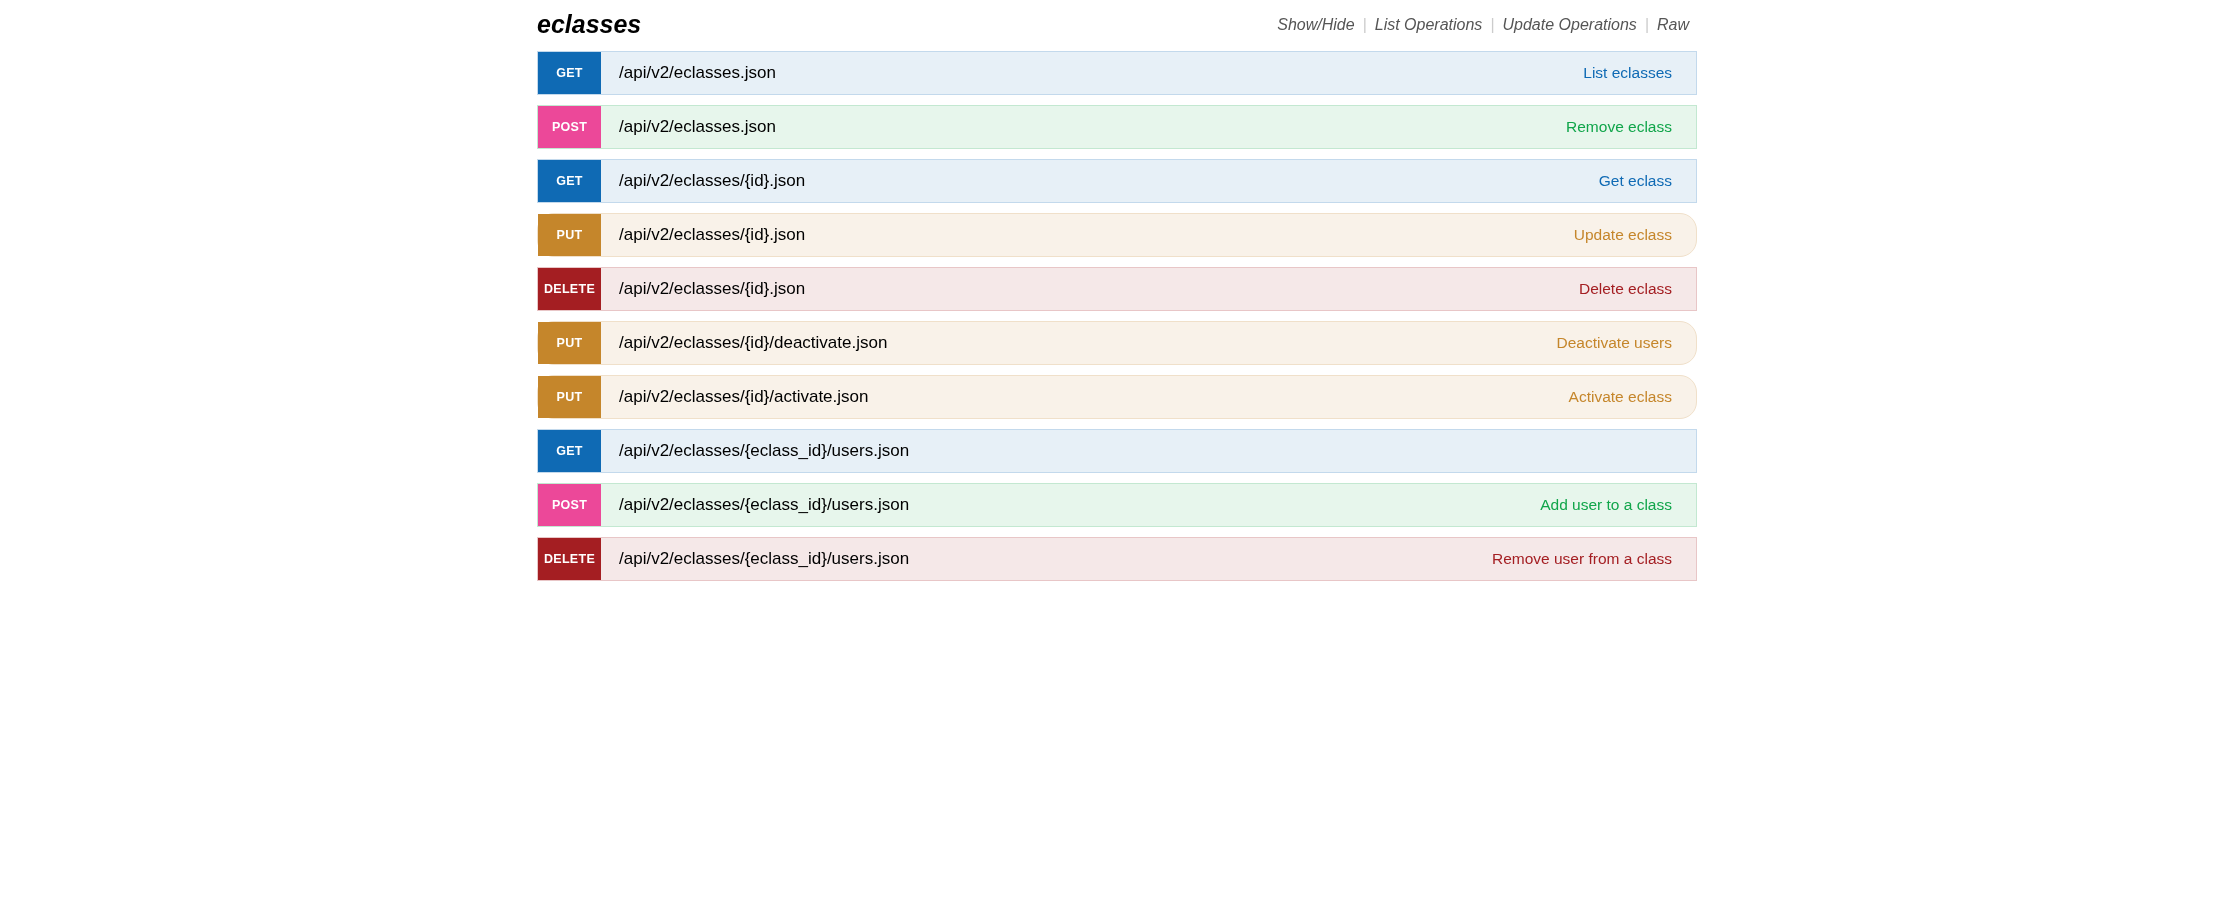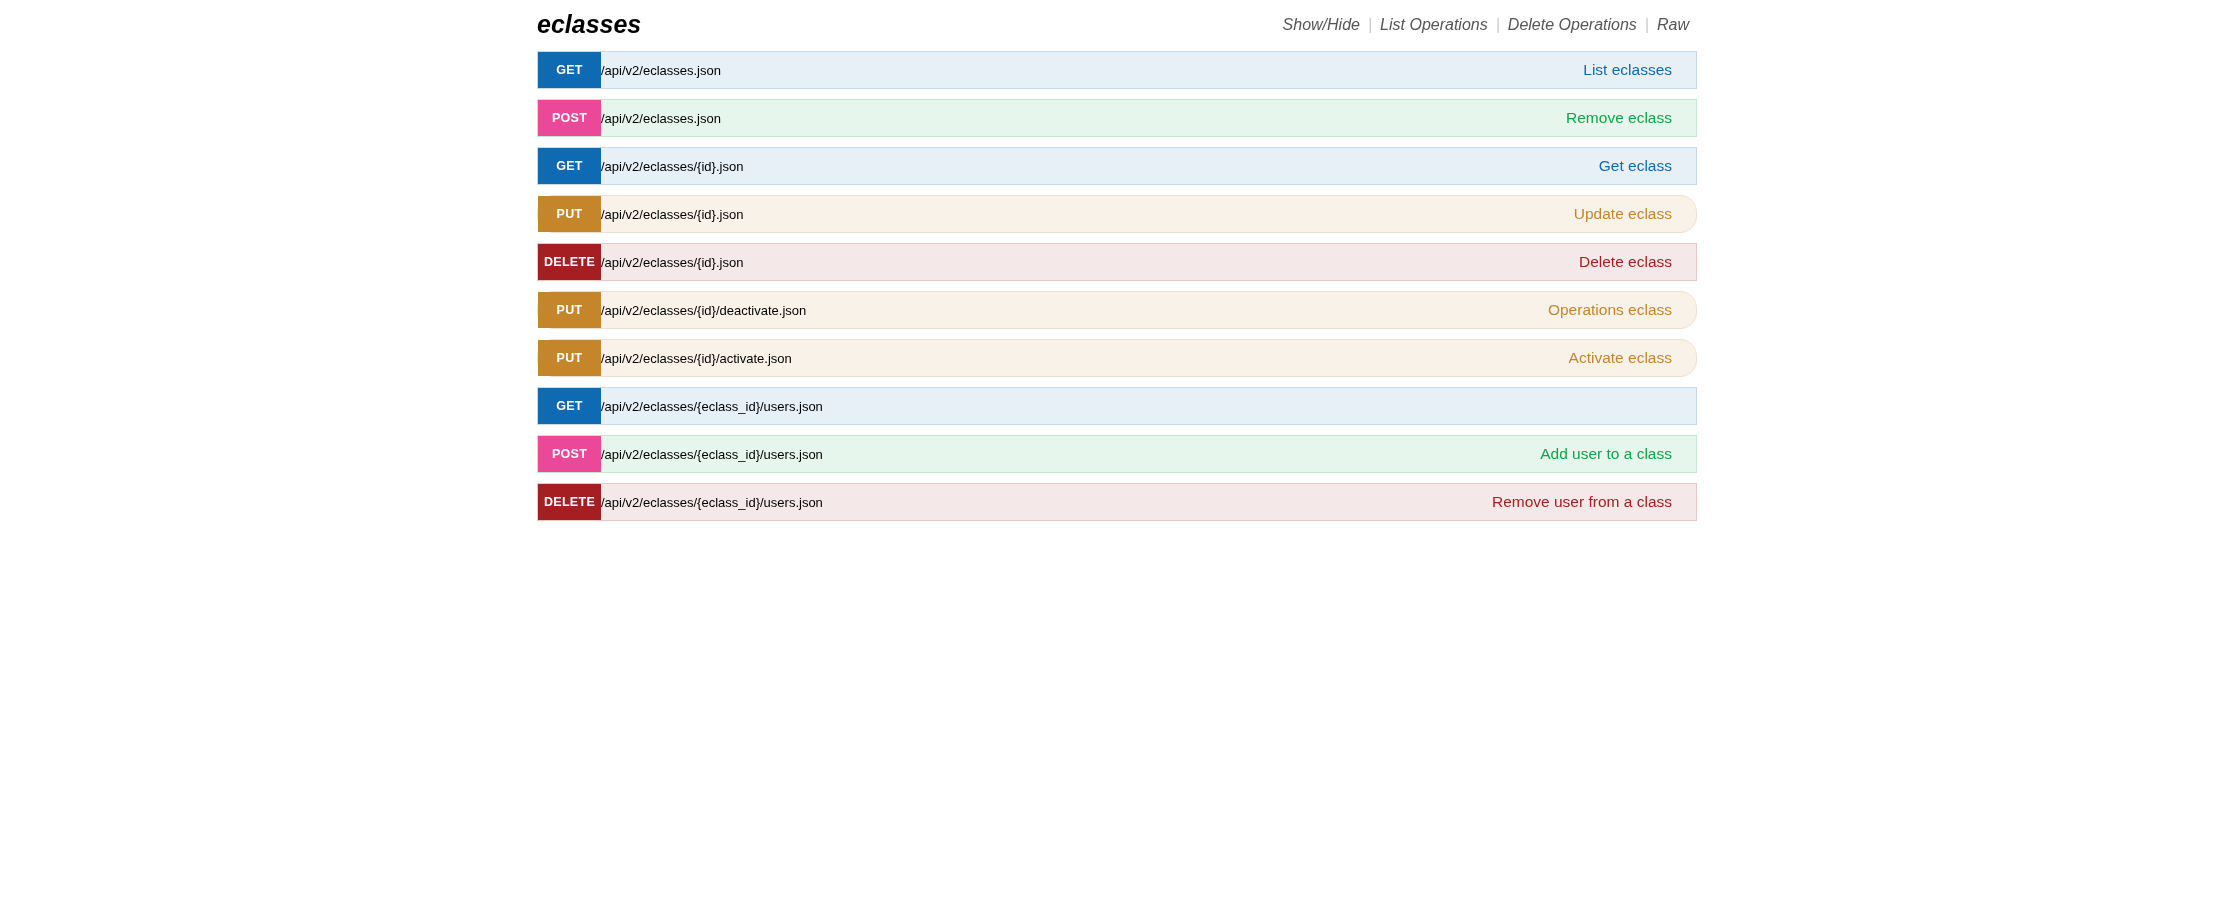--- a/index.html
+++ b/index.html
@@ -48,37 +48,38 @@
     }
     .endpoints {
       display: flex;
       flex-direction: column;
       gap: 10px;
     }
     .endpoint {
       display: flex;
       align-items: stretch;
       border: 1px solid;
-      height: 38px;
+      height: 44px;
       cursor: pointer;
     }
     .method-badge {
       display: flex;
       align-items: center;
       justify-content: center;
       min-width: 63px;
       color: #fff;
       font-weight: 700;
       font-size: 12.5px;
       letter-spacing: 0.3px;
       padding: 0 4px;
     }
     .path {
       flex: 0 0 auto;
-      font-size: 13px;
+      padding-left: 18px;
+      font-size: 17px;
       color: #000;
       display: flex;
       align-items: center;
     }
     .spacer {
       flex: 1;
     }
     .summary {
       padding-right: 24px;
       font-size: 15.5px;
@@ -106,21 +107,21 @@
 <body>
 
 <div class="container">
   <div class="heading-row">
     <h2 class="heading">eclasses</h2>
     <div class="options">
       <a>Show/Hide</a>
       <span class="divider">|</span>
       <a>List Operations</a>
       <span class="divider">|</span>
-      <a>Delete Operations</a>
+      <a>Update Operations</a>
       <span class="divider">|</span>
       <a>Raw</a>
     </div>
   </div>
   <div class="endpoints" id="endpoints">
       <div class="endpoint method-get">
         <div class="method-badge">GET</div>
         <div class="path">/api/v2/eclasses.json</div>
         <div class="spacer"></div>
         <div class="summary">List eclasses</div>
@@ -146,21 +147,21 @@
       <div class="endpoint method-delete">
         <div class="method-badge">DELETE</div>
         <div class="path">/api/v2/eclasses/{id}.json</div>
         <div class="spacer"></div>
         <div class="summary">Delete eclass</div>
       </div>
       <div class="endpoint method-put">
         <div class="method-badge">PUT</div>
         <div class="path">/api/v2/eclasses/{id}/deactivate.json</div>
         <div class="spacer"></div>
-        <div class="summary">Operations eclass</div>
+        <div class="summary">Deactivate users</div>
       </div>
       <div class="endpoint method-put">
         <div class="method-badge">PUT</div>
         <div class="path">/api/v2/eclasses/{id}/activate.json</div>
         <div class="spacer"></div>
         <div class="summary">Activate eclass</div>
       </div>
       <div class="endpoint method-get">
         <div class="method-badge">GET</div>
         <div class="path">/api/v2/eclasses/{eclass_id}/users.json</div>

